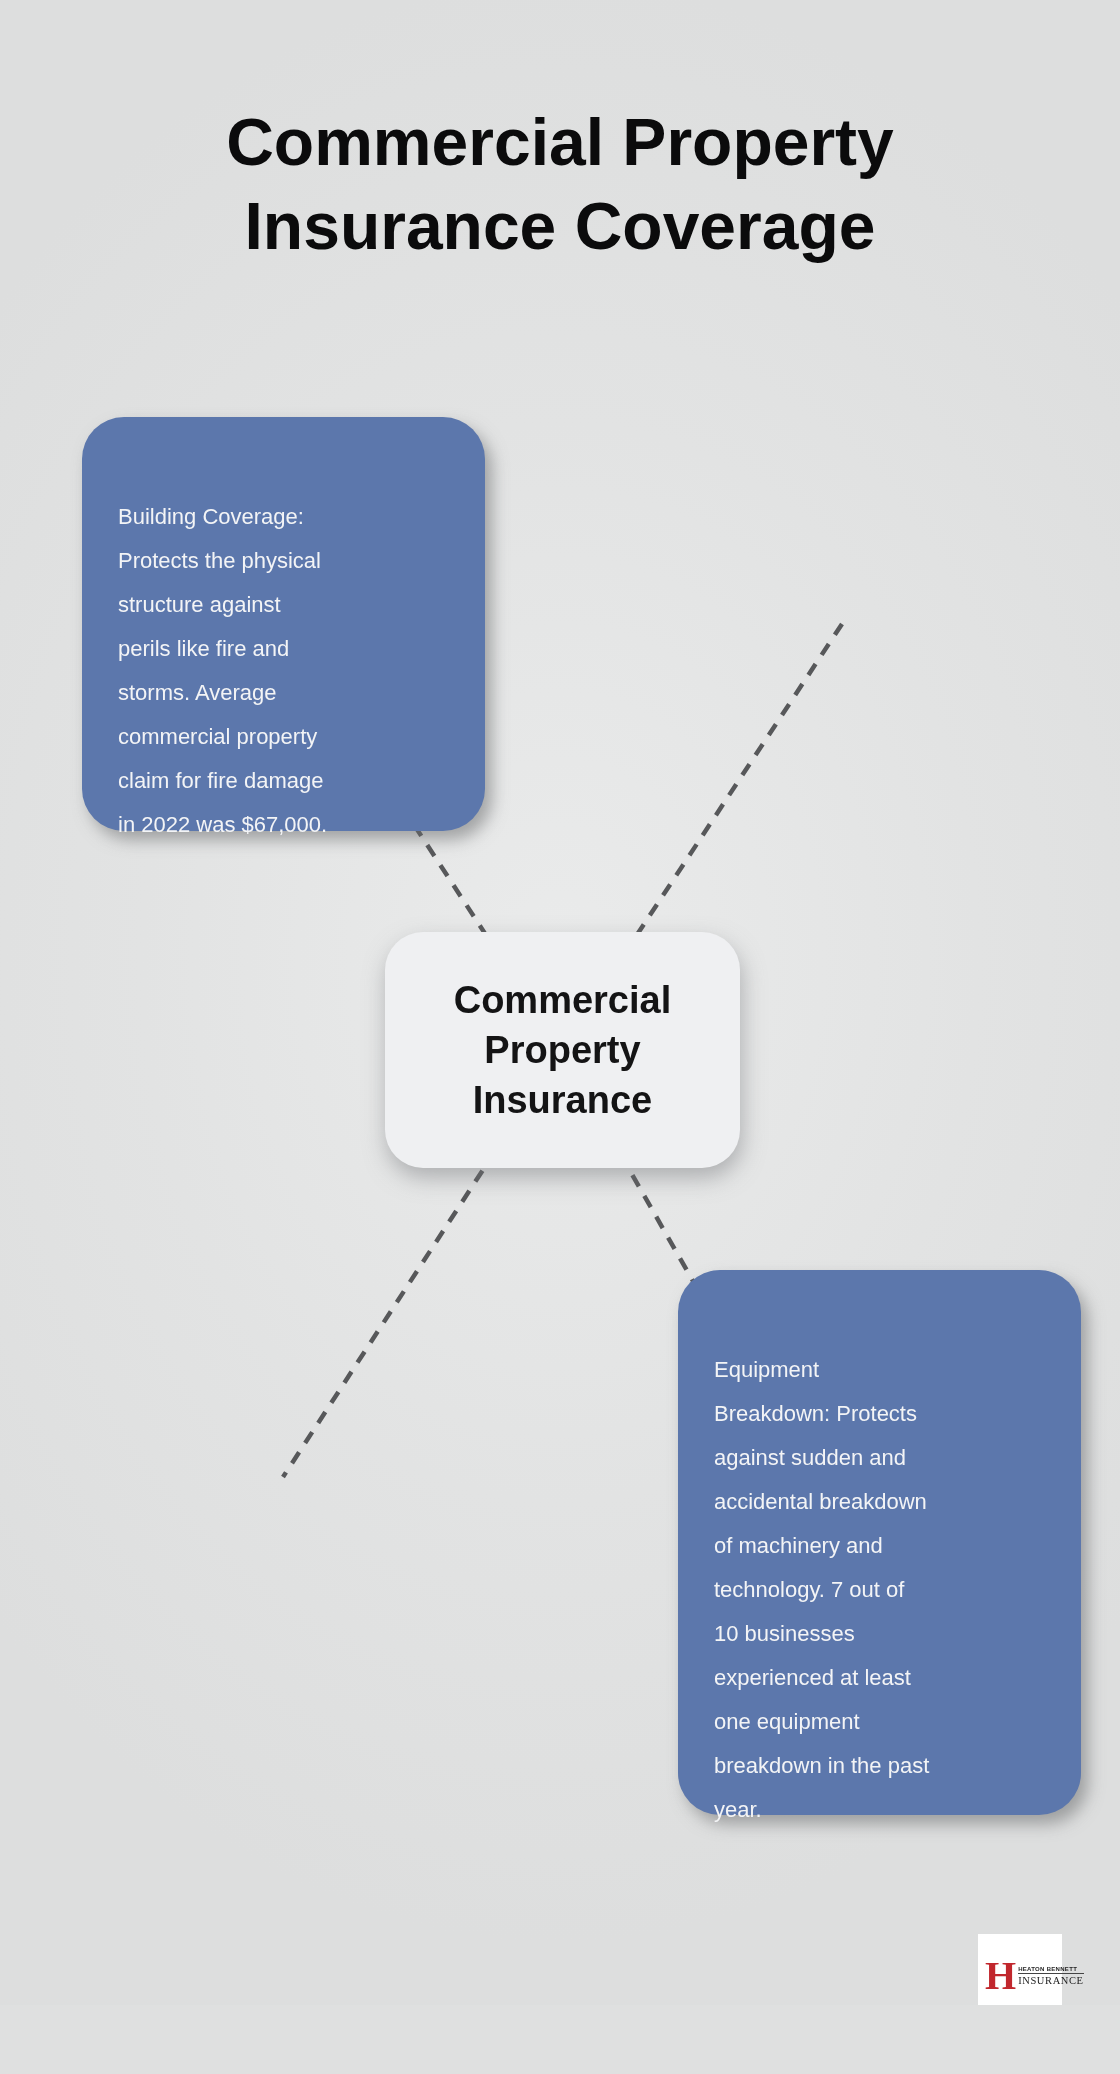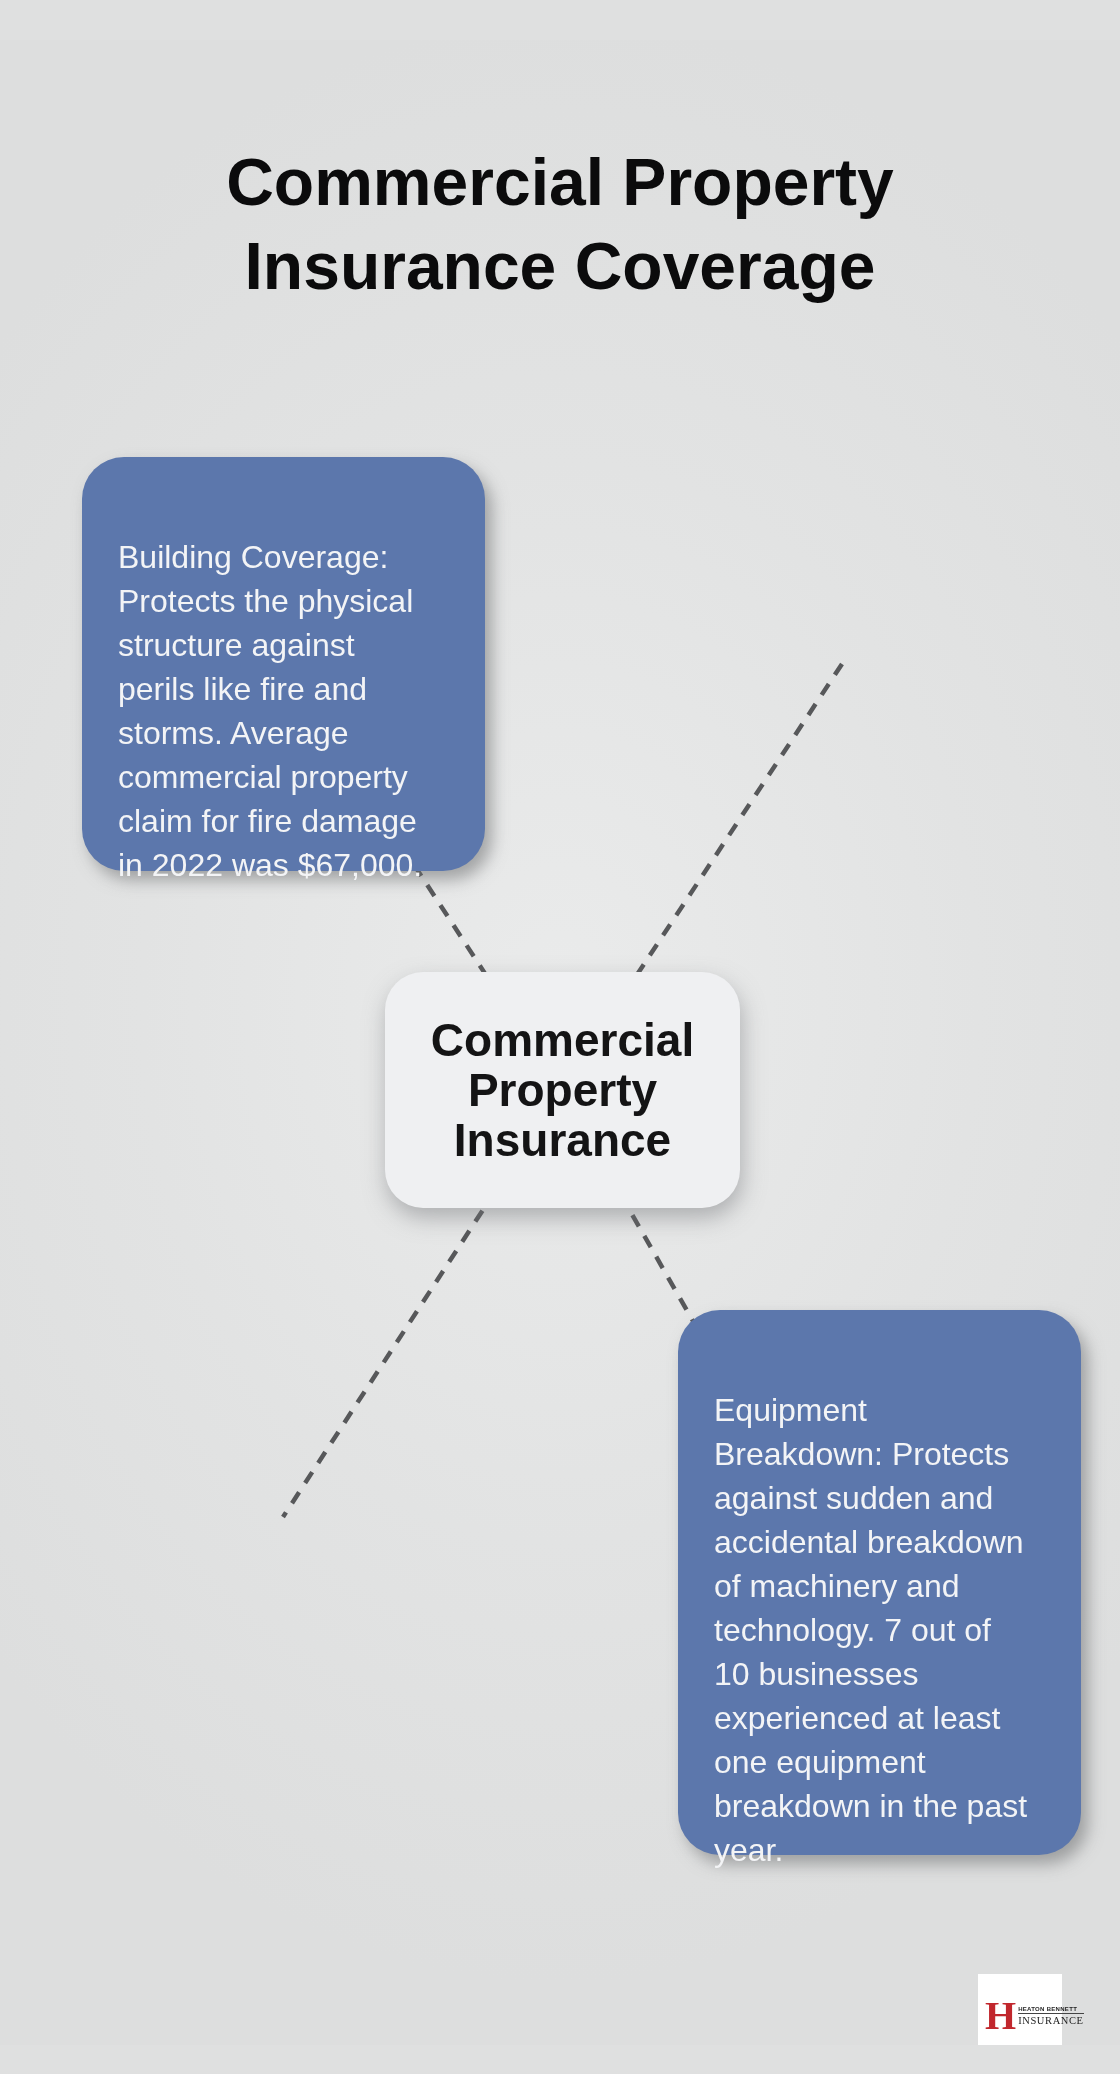--- a/index.html
+++ b/index.html
@@ -3,21 +3,20 @@
 <meta charset="utf-8">
 <style>
   html, body { margin: 0; padding: 0; background: #DFE0E0; }
   .canvas {
     position: relative;
     width: 1120px;
     height: 2005px;
     overflow: hidden;
     background: radial-gradient(760px 980px at 50% 48%, #EAEBEB 0%, #E2E3E3 55%, #DDDEDE 100%);
     font-family: "Liberation Sans", sans-serif;
-    margin-top: 40px;
   }
   .title {
     position: absolute;
     top: 100px; left: 0; right: 0;
     margin: 0;
     text-align: center;
     font-size: 66px;
     line-height: 84px;
     font-weight: 700;
     color: #0B0B0C;
@@ -35,42 +34,42 @@
     stroke-dasharray: 13 11;
   }
   .card {
     position: absolute;
     width: 403px;
     box-sizing: border-box;
     background: #5C77AC;
     border-radius: 42px;
     padding: 34px 36px;
     color: #F3F4F6;
-    font-size: 32px;
+    font-size: 22px;
     line-height: 44px;
     white-space: pre-line;
     box-shadow: 7px 9px 16px rgba(105, 107, 110, 0.55);
     z-index: 2;
   }
   .card.tl { left: 82px;  top: 417px;  height: 414px; }
   .card.tr { left: 641px; top: 417px;  height: 414px; }
   .card.bl { left: 82px;  top: 1270px; height: 414px; }
   .card.br { left: 678px; top: 1270px; height: 545px; }
   .center-node {
     position: absolute;
     left: 385px; top: 932px;
     width: 355px; height: 236px;
     background: #EFF0F2;
     border-radius: 38px;
     display: flex;
     align-items: center;
     justify-content: center;
     text-align: center;
     font-weight: 700;
-    font-size: 46px;
+    font-size: 38px;
     line-height: 50px;
     color: #141415;
     white-space: pre-line;
     box-shadow: 2px 10px 22px rgba(118, 120, 124, 0.5);
     z-index: 2;
   }
   .logo {
     position: absolute;
     left: 978px; top: 1934px;
     width: 84px; height: 84px;

